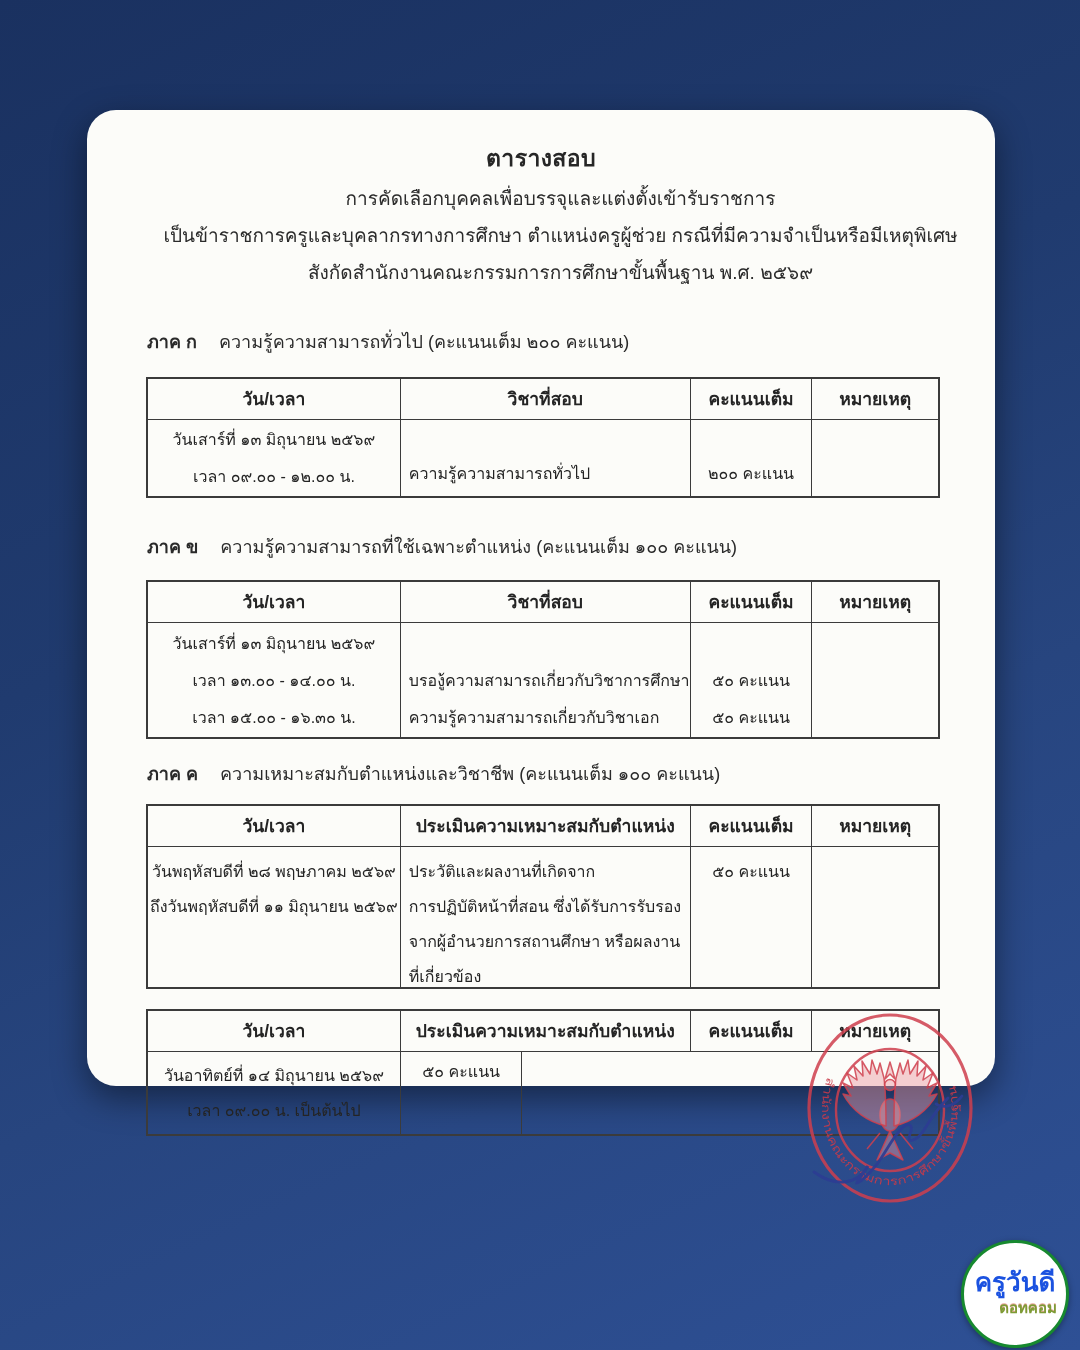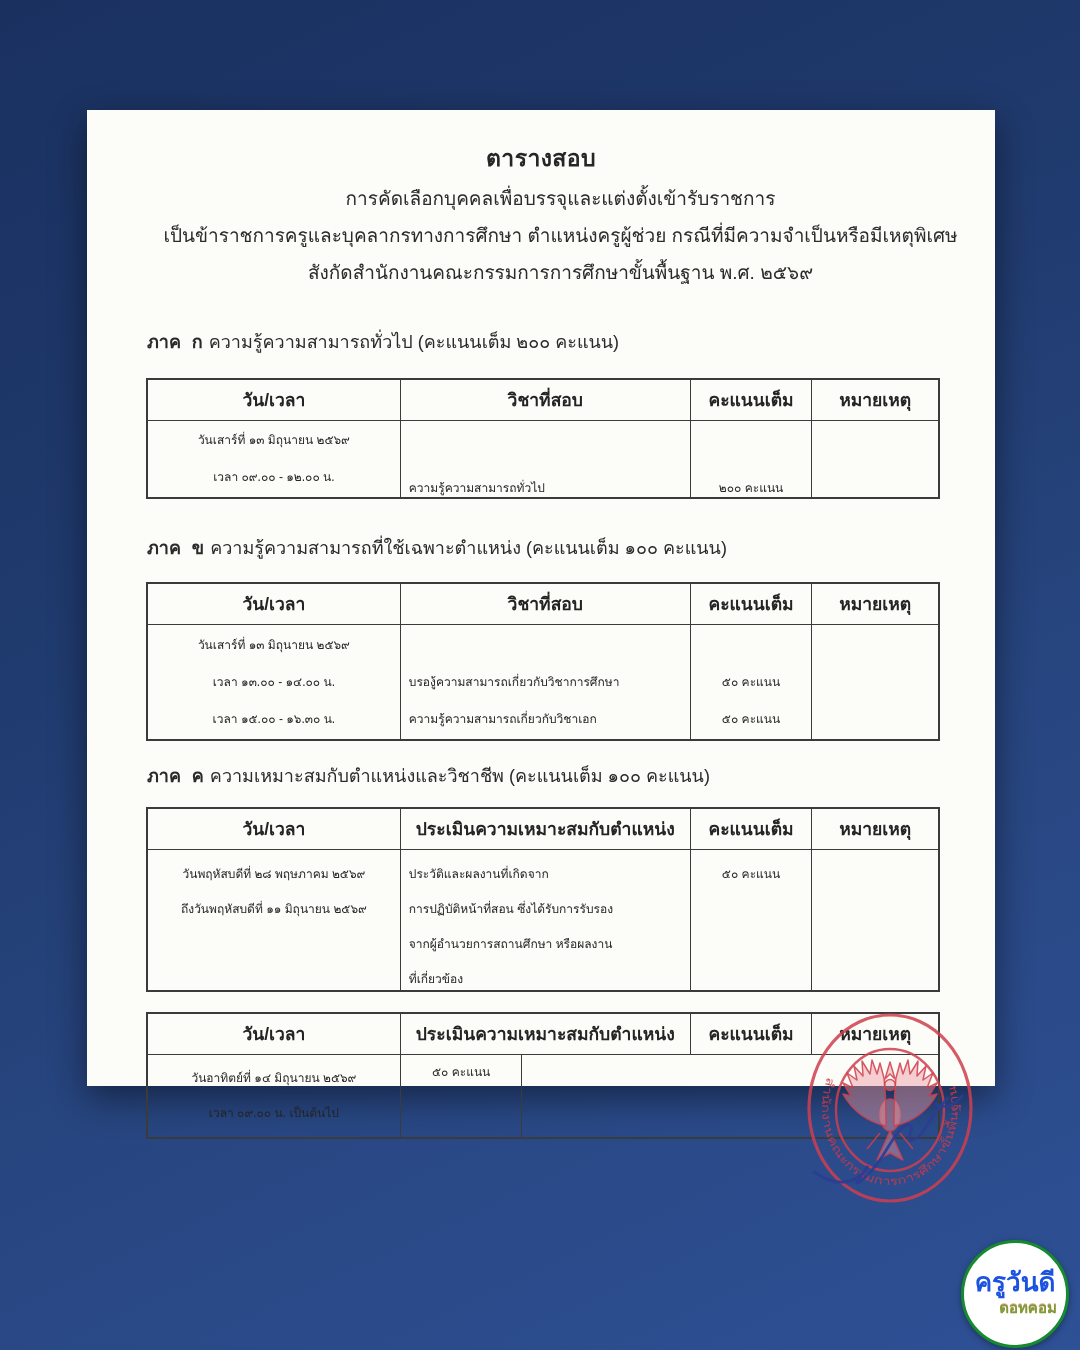--- a/index.html
+++ b/index.html
@@ -5,45 +5,46 @@
   html,body{margin:0;padding:0;}
   body{
     width:1080px;height:1350px;position:relative;overflow:hidden;
     font-family:"Liberation Sans",sans-serif;
     background:linear-gradient(155deg,#1a3160 0%,#203b6f 38%,#27457f 62%,#2e5095 100%);
   }
   .paper{
     position:absolute;left:87px;top:110px;width:908px;height:976px;
     background:#fcfcf9;box-shadow:0 12px 34px rgba(0,0,0,.45);
     color:#262626;
+    border-radius:29px;
   }
   .doc-title{padding-top:34px;text-align:center;font-size:23px;font-weight:600;line-height:28px;letter-spacing:.4px;}
   .doc-subs{margin-top:8px;margin-left:39px;}
   .doc-sub{text-align:center;font-size:19px;font-weight:500;line-height:37px;color:#2b2b2b;}
   .sec-heading{margin-left:60px;font-size:18px;line-height:26px;color:#2a2a2a;font-weight:400;}
-  .sec-heading .lbl{font-weight:700;margin-right:6px;font-family:Liberation Mono, monospace;}
+  .sec-heading .lbl{font-weight:700;margin-right:22px;}
   #sec-a{margin-top:38px;}
   #sec-b{margin-top:36px;}
   #sec-c{margin-top:22px;}
   .tbl{margin-left:59px;width:794px;border:2px solid #3b3b3b;box-sizing:border-box;background:transparent;}
   #tbl-a{margin-top:22px;}
   #tbl-b{margin-top:20px;}
   #tbl-c{margin-top:17px;}
   #tbl-d{margin-top:20px;}
   .tr{display:flex;}
   .hdr{border-bottom:1.6px solid #3b3b3b;height:40px;}
-  .cell{box-sizing:border-box;display:flex;flex-direction:column;justify-content:center;align-items:center;font-size:12px;color:#242424;}
+  .cell{box-sizing:border-box;display:flex;flex-direction:column;justify-content:center;align-items:center;font-size:16px;color:#242424;}
   .c1{width:32%;border-right:1.6px solid #3b3b3b;}
   .c2{width:36.7%;border-right:1.6px solid #3b3b3b;align-items:flex-start;padding-left:8px;}
   .c3{width:15.4%;border-right:1.6px solid #3b3b3b;}
   .c4{flex:1;}
   .hdr .cell{font-weight:600;font-size:17.5px;align-items:center;padding-left:0;}
   .body-a{height:76px;}
   .body-a .c1{line-height:37px;text-align:center;}
-  .body-a .c2,.body-a .c3{justify-content:flex-end;padding-bottom:0;}
+  .body-a .c2,.body-a .c3{justify-content:flex-end;padding-bottom:10px;}
   .body-b{height:114px;}
   .body-b .cell{justify-content:flex-start;padding-top:2px;}
   .body-b .line{line-height:37px;white-space:nowrap;}
   .body-c{height:140px;}
   .body-c .cell{justify-content:flex-start;padding-top:7px;}
   .body-c .line{line-height:35px;white-space:nowrap;}
   .body-d{height:82px;}
   .body-d .c1{line-height:35px;text-align:center;}
   .body-d .c2,.body-d .c3{justify-content:flex-start;padding-top:7px;}
   .stamp{position:absolute;left:806px;top:1012px;width:168px;height:192px;z-index:5;pointer-events:none;}

